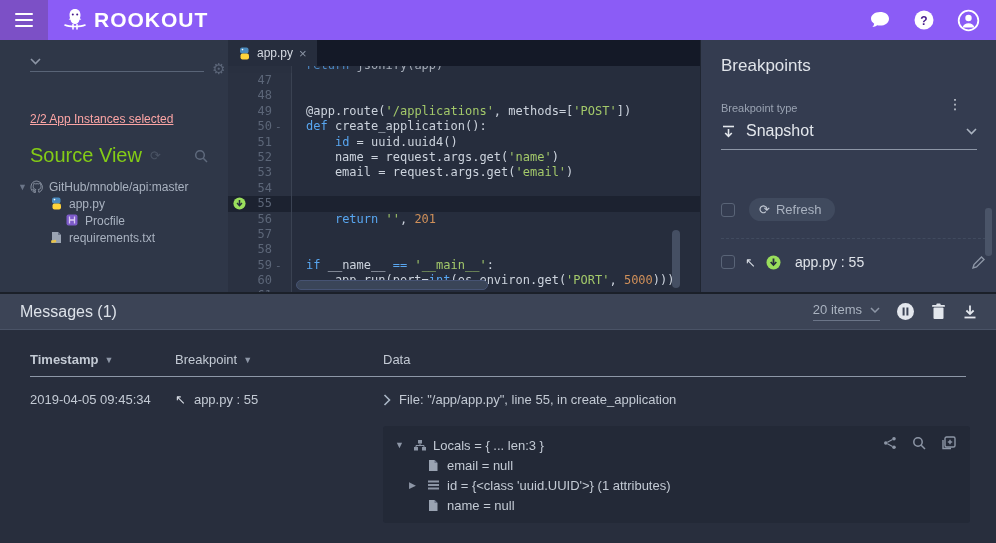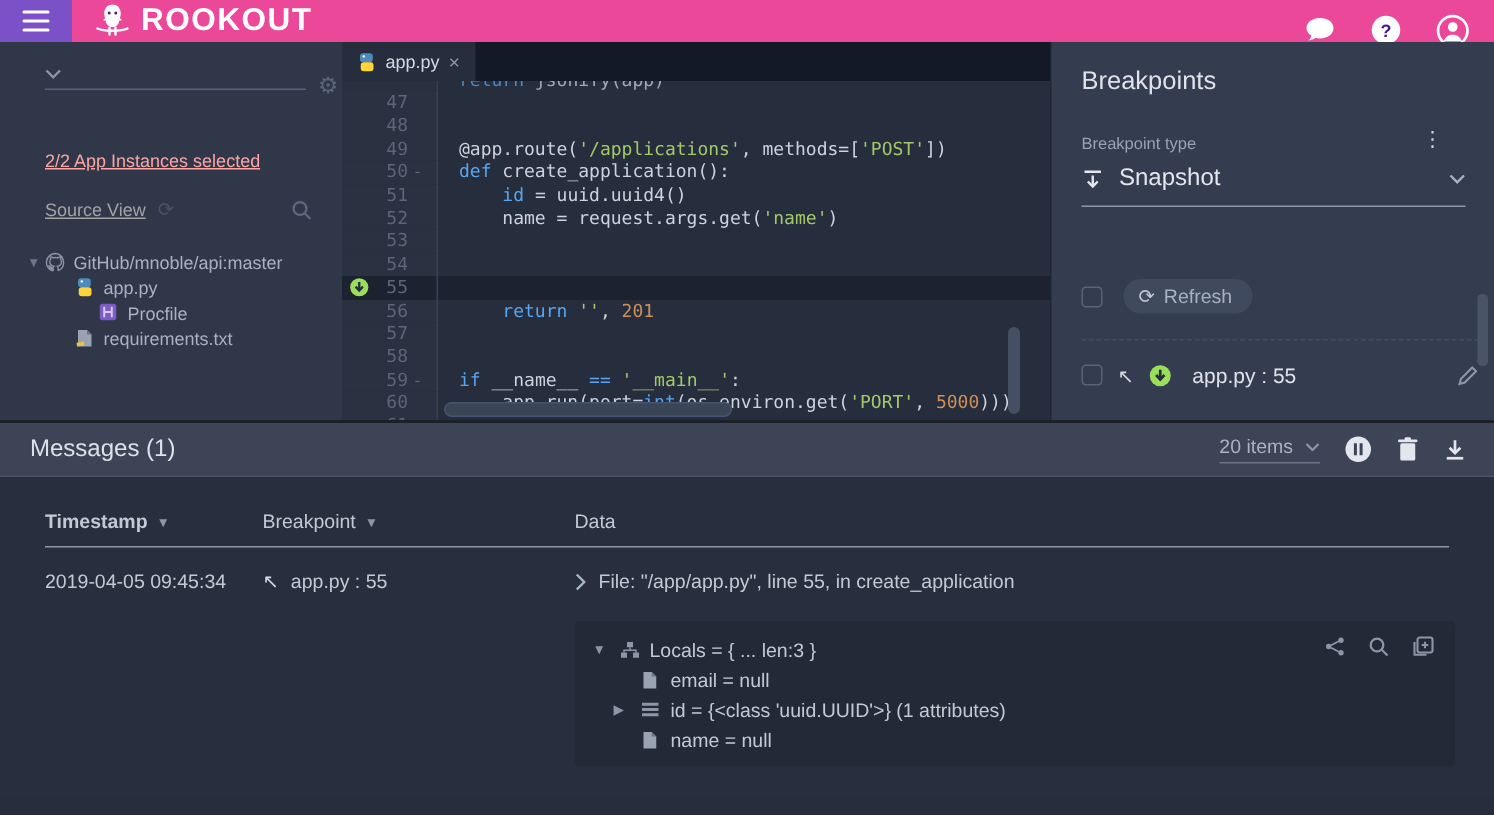--- a/index.html
+++ b/index.html
@@ -1,40 +1,40 @@
 <!DOCTYPE html>
 <html><head>
 <meta charset="utf-8">
 <style>
   * { margin:0; padding:0; box-sizing:border-box; }
   html,body { width:996px; height:543px; overflow:hidden; background:#272d3c;
               font-family:"Liberation Sans", sans-serif; }
 
   
-  .topbar { height:28px; background:#ec4899; display:flex; align-items:center; position:relative; }
+  .topbar { height:40px; background:#8b5cf6; display:flex; align-items:center; position:relative; }
   .hamburger { width:48px; height:40px; background:#7c50c6; display:flex; flex-direction:column;
                justify-content:center; align-items:center; gap:4px; cursor:pointer; }
   .hamburger i { display:block; width:18px; height:2px; background:#fff; border-radius:1px; }
   .logo-wrap { display:flex; align-items:center; margin-left:14px; gap:6px; }
   .logo-text { color:#fff; font-weight:bold; font-size:21px; letter-spacing:1px; }
   .topbar-right { position:absolute; right:16px; top:0; height:40px; display:flex; align-items:center; gap:22px; }
 
   
   .main { display:flex; height:252px; }
 
   
   .left-panel { width:228px; background:#2f3748; position:relative; font-size:13px; }
   .api-row { position:absolute; left:30px; top:18px; width:174px; border-bottom:1px solid #596477;
              padding-bottom:6px; display:flex; align-items:center; }
   .api-label { color:#c7cdd8; font-size:18px; flex:1; }
   .gear { position:absolute; left:212px; top:20px; color:#5b6578; font-size:15px; }
   .instances-link { position:absolute; left:30px; top:72px; color:#fca5a5; font-size:12px;
                     text-decoration:underline; cursor:pointer; }
   .source-view-row { position:absolute; left:30px; top:104px; width:178px; display:flex; align-items:center; }
-  .source-view-label { color:#a3a3a3; font-size:12px;text-decoration:underline; }
+  .source-view-label { color:#84cc16; font-size:20px; }
   .sync-glyph { color:#4a5364; font-size:13px; margin-left:8px; }
   .sv-search { margin-left:auto; }
   .tree { position:absolute; left:0; top:138px; width:228px; }
   .tree-row { display:flex; align-items:center; height:17px; color:#a9b2c0; font-size:12px; cursor:pointer; white-space:nowrap; }
   .tree-row .caret { color:#6b7588; font-size:9px; width:12px; }
   .tree-row .ticon { width:14px; height:13px; margin-right:5px; display:inline-flex; }
 
   
   .editor { width:472px; background:#262d3d; position:relative; overflow:hidden; }
   .tabbar { height:26px; background:#141927; display:flex; }
@@ -270,20 +270,21 @@
               <span>52</span>
               <span class="nofold"></span>
             </div>
             <div class="codetxt"><span class="c-plain">    name = request.args.get(</span><span class="c-str">'name'</span><span class="c-plain">)</span></div>
           </div>
           <div class="code-row">
             <div class="gutter">
               <span>53</span>
               <span class="nofold"></span>
             </div>
+            <div class="codetxt"><span class="c-plain">    email = request.args.get(</span><span class="c-str">'email'</span><span class="c-plain">)</span></div>
           </div>
           <div class="code-row">
             <div class="gutter">
               <span>54</span>
               <span class="nofold"></span>
             </div>
             <div class="codetxt"></div>
           </div>
           <div class="code-row hl">
             <div class="gutter">

